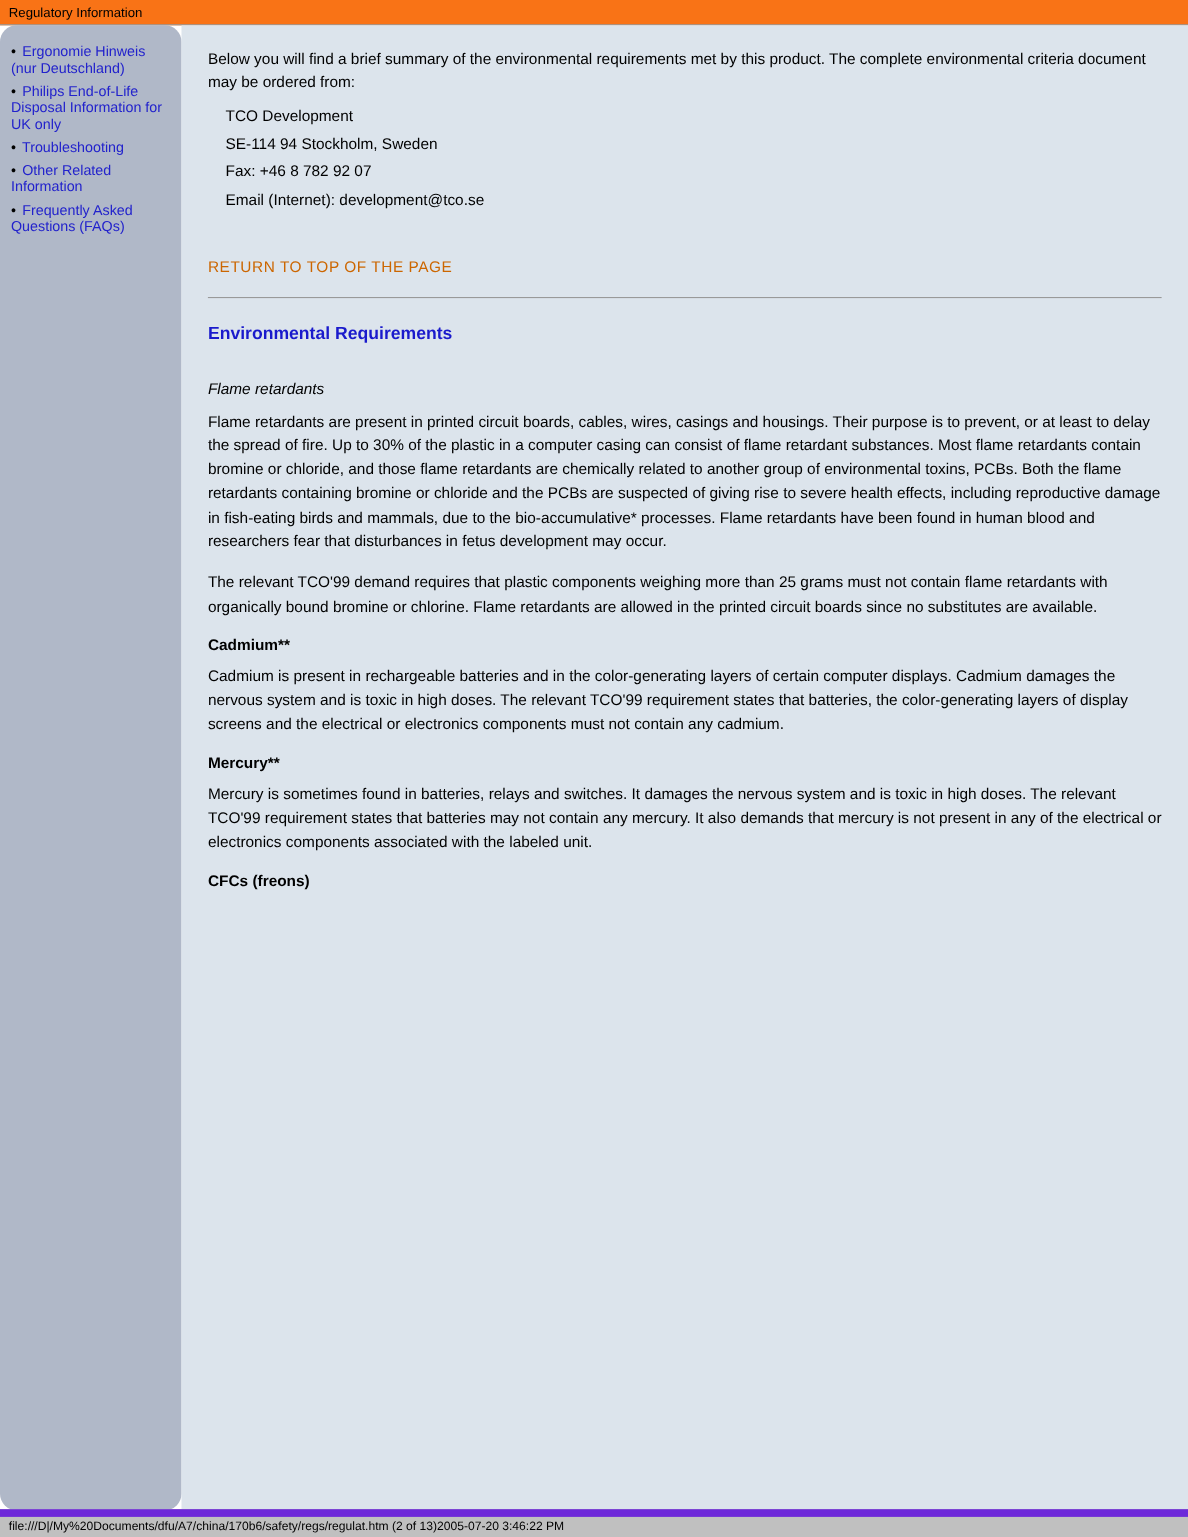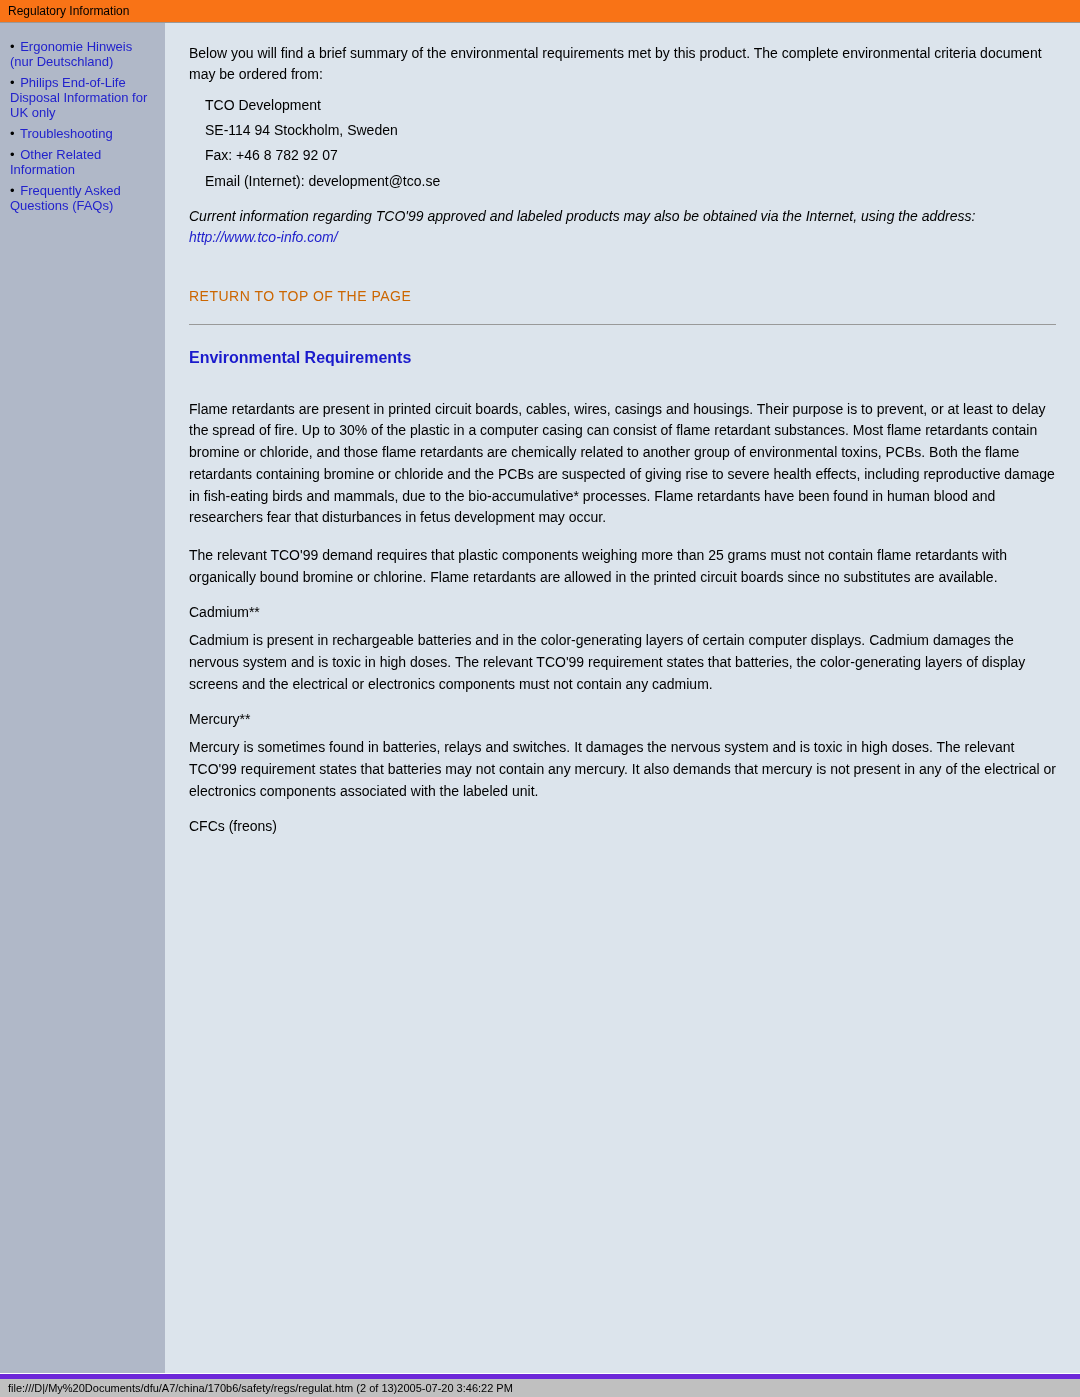--- a/index.html
+++ b/index.html
@@ -26,20 +26,21 @@
       min-height: 1350px;
     }
 
     
     #sidebar {
       width: 165px;
       min-width: 165px;
       background: #b0b8c8;
       padding: 16px 10px;
       flex-shrink: 0;
+      border-radius: 15px;
     }
 
     .sidebar-item {
       margin-bottom: 6px;
       font-size: 13px;
     }
 
     .sidebar-item a {
       color: #2222cc;
       text-decoration: none;
@@ -116,30 +117,30 @@
 
     .body-text {
       font-size: 14px;
       color: #000;
       line-height: 1.55;
       margin-bottom: 16px;
     }
 
     .subheading-bold {
       font-size: 14px;
-      font-weight: normal;
+      font-weight: bold;
       color: #000;
       margin-bottom: 10px;
       margin-top: 1px;
     }
 
     
     #status-bar {
       background: #c0c0c0;
-      border-top: 5px solid #6d28d9;
+      border-top: 7px solid #6d28d9;
       padding: 3px 8px;
       font-size: 11px;
       color: #000;
       position: fixed;
       bottom: 0;
       width: 1080px;
     }
   </style>
 </head>
 <body>
@@ -177,32 +178,30 @@
 
     <p class="intro-text">Below you will find a brief summary of the environmental requirements met by this product. The complete environmental criteria document may be ordered from:</p>
 
     <div class="address-block">
       <div>TCO Development</div>
       <div>SE-114 94 Stockholm, Sweden</div>
       <div>Fax: +46 8 782 92 07</div>
       <div>Email (Internet): development@tco.se</div>
     </div>
 
-    <p class="italic-note">
-      <span>Current information regarding TCO'99 approved and labeled products may also be obtained via the Internet, using the address: </span><a href="#">http://www.tco-info.com/</a>
-    </p>
 
     <div class="return-link-container">
       <a href="#" class="return-link">RETURN TO TOP OF THE PAGE</a>
     </div>
 
     <hr class="divider">
 
     <h2 class="section-title">Environmental Requirements</h2>
 
+    <p class="subsection-italic">Flame retardants</p>
 
     <p class="body-text">Flame retardants are present in printed circuit boards, cables, wires, casings and housings. Their purpose is to prevent, or at least to delay the spread of fire. Up to 30% of the plastic in a computer casing can consist of flame retardant substances. Most flame retardants contain bromine or chloride, and those flame retardants are chemically related to another group of environmental toxins, PCBs. Both the flame retardants containing bromine or chloride and the PCBs are suspected of giving rise to severe health effects, including reproductive damage in fish-eating birds and mammals, due to the bio-accumulative* processes. Flame retardants have been found in human blood and researchers fear that disturbances in fetus development may occur.</p>
 
     <p class="body-text">The relevant TCO'99 demand requires that plastic components weighing more than 25 grams must not contain flame retardants with organically bound bromine or chlorine. Flame retardants are allowed in the printed circuit boards since no substitutes are available.</p>
 
     <p class="subheading-bold">Cadmium**</p>
 
     <p class="body-text">Cadmium is present in rechargeable batteries and in the color-generating layers of certain computer displays. Cadmium damages the nervous system and is toxic in high doses. The relevant TCO'99 requirement states that batteries, the color-generating layers of display screens and the electrical or electronics components must not contain any cadmium.</p>
 
     <p class="subheading-bold">Mercury**</p>

